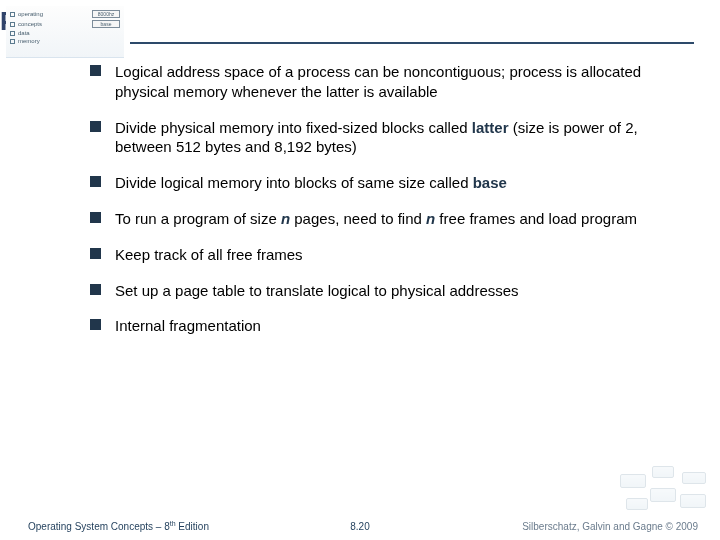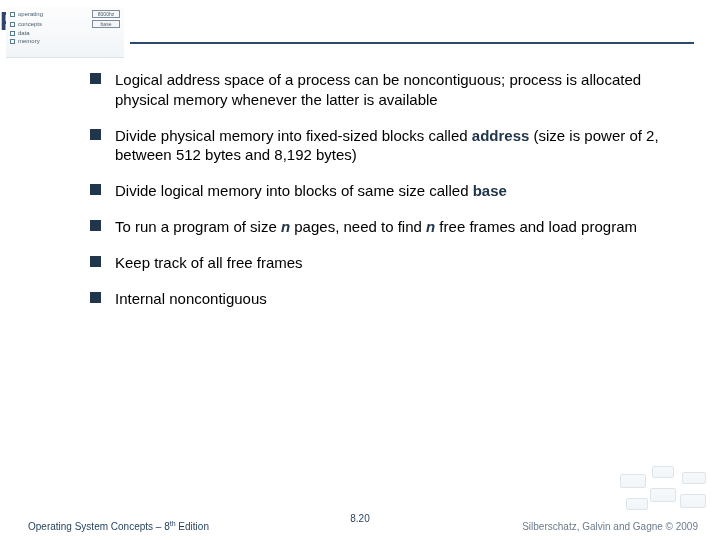--- a/index.html
+++ b/index.html
@@ -40,21 +40,21 @@
     font-weight: bold;
     color: #30436a;
     padding-bottom: 3px;
   }
   .title-rule {
     margin: 2px 26px 0 130px;
     height: 2px;
     background: #2d4a6a;
   }
   .content {
-    margin: 26px 42px 0 90px;
+    margin: 18px 42px 0 90px;
   }
   .item {
     display: flex;
     align-items: flex-start;
     margin-bottom: 16px;
   }
   .sqbullet {
     width: 11px;
     height: 11px;
     background: #21364b;
@@ -73,21 +73,21 @@
     position: absolute;
     left: 0; right: 0; bottom: 8px;
     display: flex;
     justify-content: space-between;
     align-items: flex-end;
     padding: 0 22px 0 28px;
     font-size: 10px;
   }
   .foot-left { color: #1f3d5a; }
   .foot-left sup { font-size: 7px; }
-  .foot-center { color: #1f3d5a; position: absolute; left: 50%; transform: translateX(-50%); bottom: 8px; }
+  .foot-center { color: #1f3d5a; position: absolute; left: 50%; transform: translateX(-50%); bottom: 0; }
   .foot-right { color: #6b7c8d; text-align: center; }
   .corner-deco {
     position: absolute;
     right: 8px;
     bottom: 22px;
     width: 96px;
     height: 54px;
     opacity: 0.22;
   }
   .corner-deco .chip {
@@ -126,37 +126,41 @@
 </div>
 <div class="title-rule"></div>
 
 <div class="content">
     <div class="item">
       <div class="sqbullet"></div>
       <div class="item-text">Logical address space of a process can be noncontiguous; process is allocated physical memory whenever the latter is available</div>
     </div>
     <div class="item">
       <div class="sqbullet"></div>
-      <div class="item-text">Divide physical memory into fixed-sized blocks called <span class="kw-strong">address</span> (size is power of 2, between 512 bytes and 8,192 bytes)</div>
+      <div class="item-text">Divide physical memory into fixed-sized blocks called <span class="kw-strong">latter</span> (size is power of 2, between 512 bytes and 8,192 bytes)</div>
     </div>
     <div class="item">
       <div class="sqbullet"></div>
       <div class="item-text">Divide logical memory into blocks of same size called <span class="kw-strong">base</span></div>
     </div>
     <div class="item">
       <div class="sqbullet"></div>
       <div class="item-text">To run a program of size <span class="kw-em">n</span> pages, need to find <span class="kw-em">n</span> free frames and load program</div>
     </div>
     <div class="item">
       <div class="sqbullet"></div>
       <div class="item-text">Keep track of all free frames</div>
     </div>
     <div class="item">
       <div class="sqbullet"></div>
-      <div class="item-text">Internal noncontiguous</div>
+      <div class="item-text">Set up a page table to translate logical to physical addresses</div>
+    </div>
+    <div class="item">
+      <div class="sqbullet"></div>
+      <div class="item-text">Internal fragmentation</div>
     </div>
   </div>
 
 <div class="corner-deco">
   <div class="chip" style="left:4px; top:10px; width:26px; height:14px;"></div>
   <div class="chip" style="left:36px; top:2px; width:22px; height:12px;"></div>
   <div class="chip" style="left:34px; top:24px; width:26px; height:14px;"></div>
   <div class="chip" style="left:66px; top:8px; width:24px; height:12px;"></div>
   <div class="chip" style="left:64px; top:30px; width:26px; height:14px;"></div>
   <div class="chip" style="left:10px; top:34px; width:22px; height:12px;"></div>

